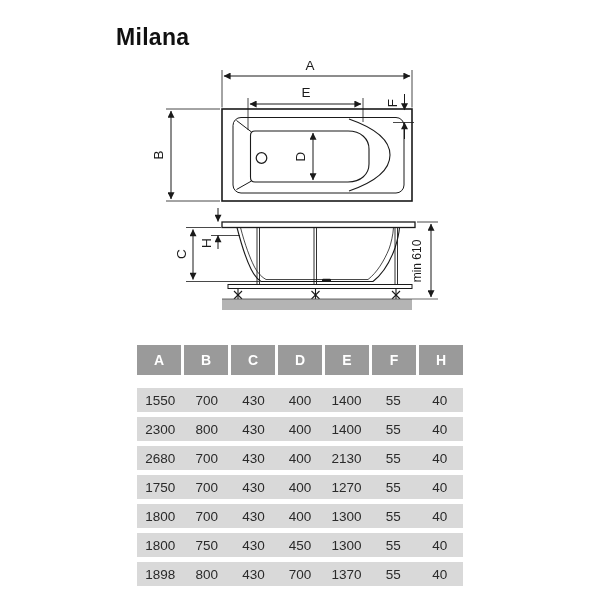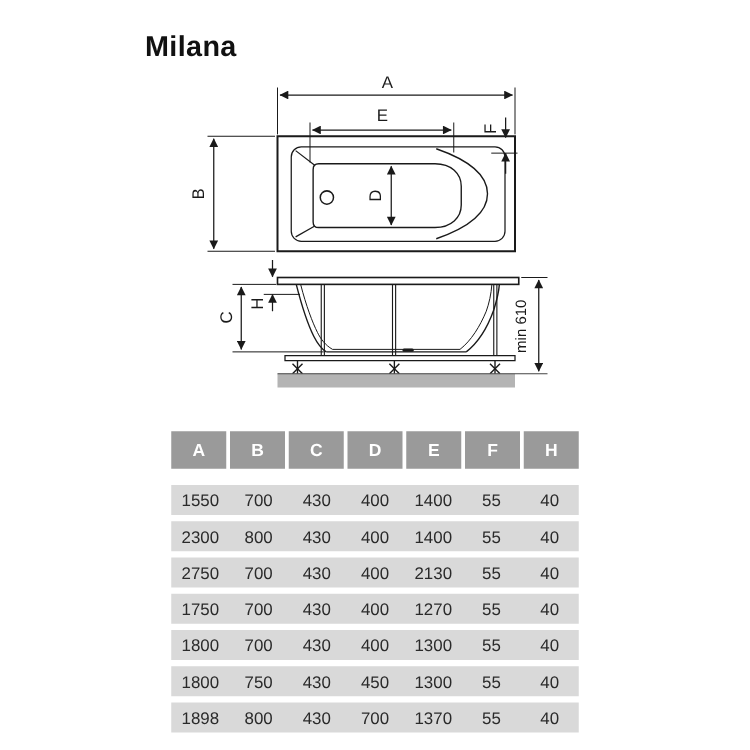--- a/index.html
+++ b/index.html
@@ -164,21 +164,21 @@
   <div class="trow">
     <div class="td">2300</div>
     <div class="td">800</div>
     <div class="td">430</div>
     <div class="td">400</div>
     <div class="td">1400</div>
     <div class="td">55</div>
     <div class="td">40</div>
   </div>
   <div class="trow">
-    <div class="td">2750</div>
+    <div class="td">2680</div>
     <div class="td">700</div>
     <div class="td">430</div>
     <div class="td">400</div>
     <div class="td">2130</div>
     <div class="td">55</div>
     <div class="td">40</div>
   </div>
   <div class="trow">
     <div class="td">1750</div>
     <div class="td">700</div>

